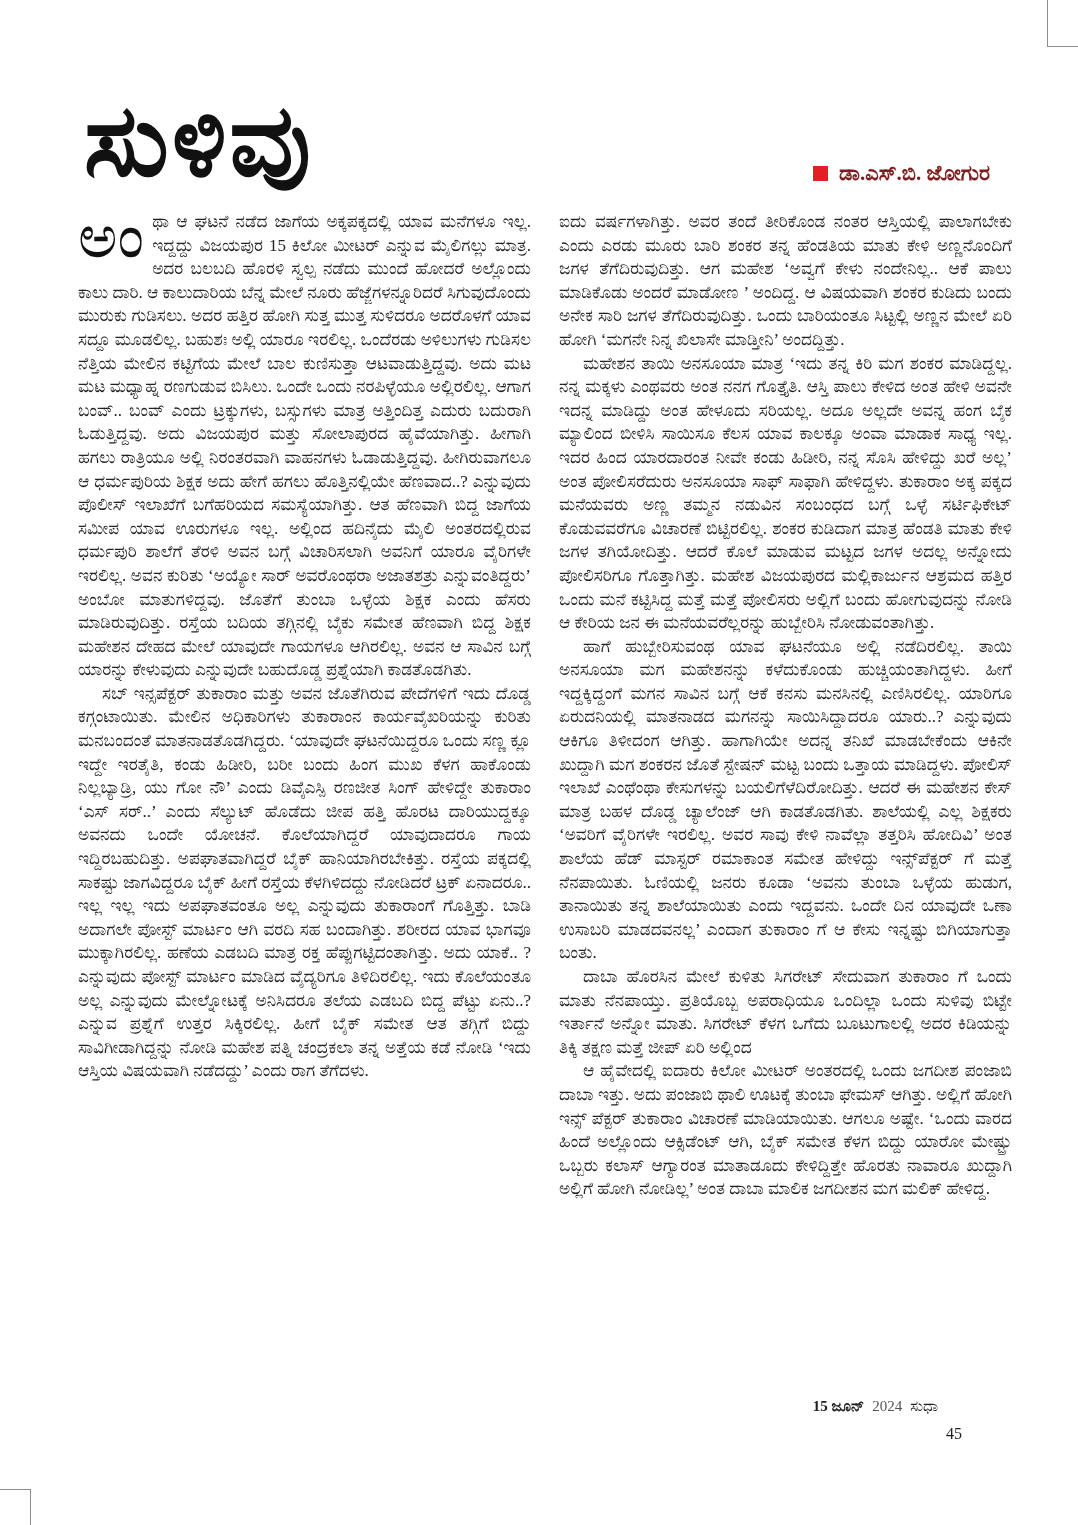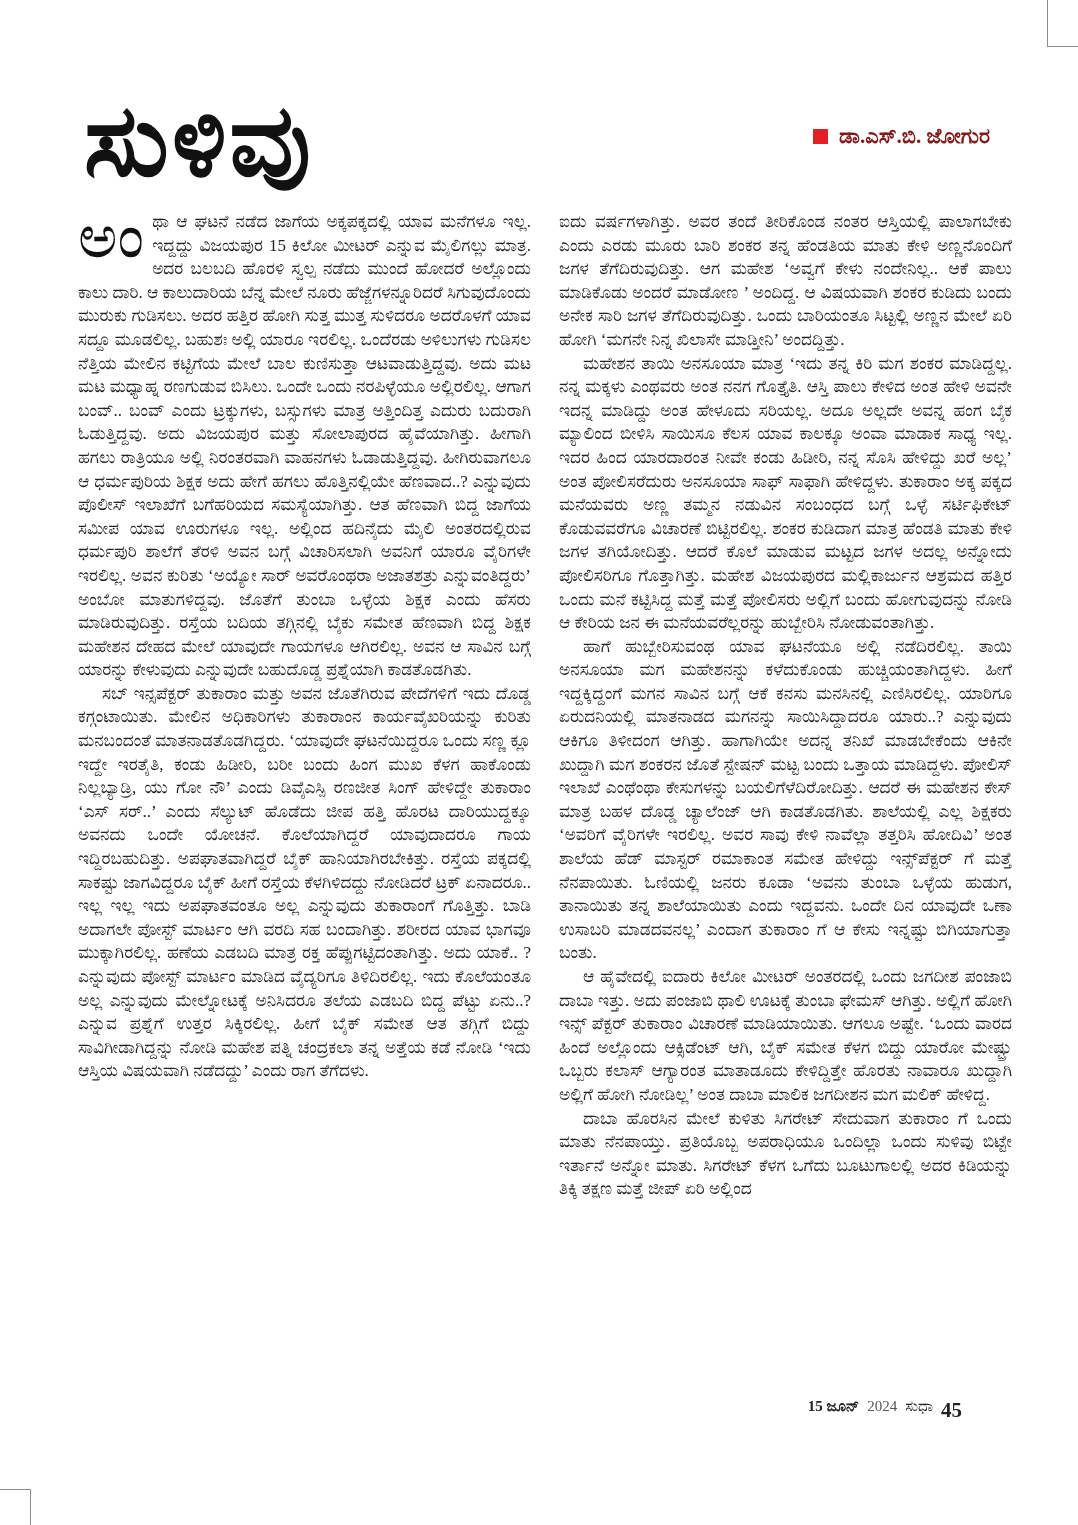--- a/index.html
+++ b/index.html
@@ -15,21 +15,21 @@
 
   
   .crop { position:absolute; background:#8d8d8d; }
   .crop-tr-v { top:0; right:30px; width:1px; height:46px; }
   .crop-tr-h { top:46px; right:0; width:31px; height:1px; }
   .crop-bl-h { top:1489px; left:0; width:30px; height:1px; }
   .crop-bl-v { top:1489px; left:30px; width:1px; height:36px; }
 
   
   .header {
-    display:flex; justify-content:space-between; 
+    display:flex; justify-content:space-between; align-items:flex-end;
     padding:86px 88px 0 84px;
     gap:24px;
   }
   .title {
     font-size:100px; line-height:1.12; font-weight:bold;
     letter-spacing:3px; color:#111; margin:0;
   }
   .byline {
     display:flex; align-items:center; gap:11px;
     font-size:21px; font-weight:bold; color:#7f1d1d;
@@ -59,21 +59,21 @@
 
   
   .footer {
     position:absolute; top:1398px; right:116px;
     display:flex; align-items:flex-start; gap:8px;
     font-size:15px; color:#222; white-space:nowrap;
   }
   .footer .f-date { font-weight:bold; }
   .footer .f-year { font-weight:normal; color:#555; }
   .footer .f-mag { font-weight:normal; }
-  .footer .f-page { font-weight:bold; font-size:21px; }
+  .footer .f-page { font-weight:normal; font-size:16px;margin-top:27px; }
 </style>
 </head>
 <body>
 
 <div class="page">
 
   <div class="crop crop-tr-v"></div>
   <div class="crop crop-tr-h"></div>
   <div class="crop crop-bl-h"></div>
   <div class="crop crop-bl-v"></div>
@@ -90,22 +90,22 @@
     <div class="col">
       <p class="flow-start">
         <span class="dropcap">ಅಂ</span><span>ಥಾ ಆ ಘಟನೆ ನಡೆದ ಜಾಗೆಯ ಅಕ್ಕಪಕ್ಕದಲ್ಲಿ ಯಾವ ಮನೆಗಳೂ ಇಲ್ಲ. ಇದ್ದದ್ದು ವಿಜಯಪುರ 15 ಕಿಲೋ ಮೀಟರ್ ಎನ್ನುವ ಮೈಲಿಗಲ್ಲು ಮಾತ್ರ. ಅದರ ಬಲಬದಿ ಹೊರಳಿ ಸ್ವಲ್ಪ ನಡೆದು ಮುಂದೆ ಹೋದರೆ ಅಲ್ಲೊಂದು ಕಾಲು ದಾರಿ. ಆ ಕಾಲುದಾರಿಯ ಬೆನ್ನ ಮೇಲೆ ನೂರು ಹೆಜ್ಜೆಗಳನ್ನೂರಿದರೆ ಸಿಗುವುದೊಂದು ಮುರುಕು ಗುಡಿಸಲು. ಅದರ ಹತ್ತಿರ ಹೋಗಿ ಸುತ್ತ ಮುತ್ತ ಸುಳಿದರೂ ಅದರೊಳಗೆ ಯಾವ ಸದ್ದೂ ಮೂಡಲಿಲ್ಲ. ಬಹುಶಃ ಅಲ್ಲಿ ಯಾರೂ ಇರಲಿಲ್ಲ. ಒಂದೆರಡು ಅಳಿಲುಗಳು ಗುಡಿಸಲ ನೆತ್ತಿಯ ಮೇಲಿನ ಕಟ್ಟಿಗೆಯ ಮೇಲೆ ಬಾಲ ಕುಣಿಸುತ್ತಾ ಆಟವಾಡುತ್ತಿದ್ದವು. ಅದು ಮಟ ಮಟ ಮಧ್ಯಾಹ್ನ ರಣಗುಡುವ ಬಿಸಿಲು. ಒಂದೇ ಒಂದು ನರಪಿಳ್ಳೆಯೂ ಅಲ್ಲಿರಲಿಲ್ಲ. ಆಗಾಗ ಬಂವ್.. ಬಂವ್ ಎಂದು ಟ್ರಕ್ಕುಗಳು, ಬಸ್ಸುಗಳು ಮಾತ್ರ ಅತ್ತಿಂದಿತ್ತ ಎದುರು ಬದುರಾಗಿ ಓಡುತ್ತಿದ್ದವು. ಅದು ವಿಜಯಪುರ ಮತ್ತು ಸೋಲಾಪುರದ ಹೈವೆಯಾಗಿತ್ತು. ಹೀಗಾಗಿ ಹಗಲು ರಾತ್ರಿಯೂ ಅಲ್ಲಿ ನಿರಂತರವಾಗಿ ವಾಹನಗಳು ಓಡಾಡುತ್ತಿದ್ದವು. ಹೀಗಿರುವಾಗಲೂ ಆ ಧರ್ಮಪುರಿಯ ಶಿಕ್ಷಕ ಅದು ಹೇಗೆ ಹಗಲು ಹೊತ್ತಿನಲ್ಲಿಯೇ ಹೆಣವಾದ..? ಎನ್ನುವುದು ಪೊಲೀಸ್ ಇಲಾಖೆಗೆ ಬಗೆಹರಿಯದ ಸಮಸ್ಯೆಯಾಗಿತ್ತು. ಆತ ಹೆಣವಾಗಿ ಬಿದ್ದ ಜಾಗೆಯ ಸಮೀಪ ಯಾವ ಊರುಗಳೂ ಇಲ್ಲ. ಅಲ್ಲಿಂದ ಹದಿನೈದು ಮೈಲಿ ಅಂತರದಲ್ಲಿರುವ ಧರ್ಮಪುರಿ ಶಾಲೆಗೆ ತೆರಳಿ ಅವನ ಬಗ್ಗೆ ವಿಚಾರಿಸಲಾಗಿ ಅವನಿಗೆ ಯಾರೂ ವೈರಿಗಳೇ ಇರಲಿಲ್ಲ. ಅವನ ಕುರಿತು ‘ಅಯ್ಯೋ ಸಾರ್ ಅವರೊಂಥರಾ ಅಜಾತಶತ್ರು ಎನ್ನುವಂತಿದ್ದರು’ ಅಂಬೋ ಮಾತುಗಳಿದ್ದವು. ಜೊತೆಗೆ ತುಂಬಾ ಒಳ್ಳೆಯ ಶಿಕ್ಷಕ ಎಂದು ಹೆಸರು ಮಾಡಿರುವುದಿತ್ತು. ರಸ್ತೆಯ ಬದಿಯ ತಗ್ಗಿನಲ್ಲಿ ಬೈಕು ಸಮೇತ ಹೆಣವಾಗಿ ಬಿದ್ದ ಶಿಕ್ಷಕ ಮಹೇಶನ ದೇಹದ ಮೇಲೆ ಯಾವುದೇ ಗಾಯಗಳೂ ಆಗಿರಲಿಲ್ಲ. ಅವನ ಆ ಸಾವಿನ ಬಗ್ಗೆ ಯಾರನ್ನು ಕೇಳುವುದು ಎನ್ನುವುದೇ ಬಹುದೊಡ್ಡ ಪ್ರಶ್ನೆಯಾಗಿ ಕಾಡತೊಡಗಿತು.</span>
       </p>
       <p>ಸಬ್ ಇನ್ಸಪೆಕ್ಟರ್ ತುಕಾರಾಂ ಮತ್ತು ಅವನ ಜೊತೆಗಿರುವ ಪೇದೆಗಳಿಗೆ ಇದು ದೊಡ್ಡ ಕಗ್ಗಂಟಾಯಿತು. ಮೇಲಿನ ಅಧಿಕಾರಿಗಳು ತುಕಾರಾಂನ ಕಾರ್ಯವೈಖರಿಯನ್ನು ಕುರಿತು ಮನಬಂದಂತೆ ಮಾತನಾಡತೊಡಗಿದ್ದರು. ‘ಯಾವುದೇ ಘಟನೆಯಿದ್ದರೂ ಒಂದು ಸಣ್ಣ ಕ್ಲೂ ಇದ್ದೇ ಇರತೈತಿ, ಕಂಡು ಹಿಡೀರಿ, ಬರೀ ಬಂದು ಹಿಂಗ ಮುಖ ಕೆಳಗ ಹಾಕೊಂಡು ನಿಲ್ಲಬ್ಯಾಡ್ರಿ, ಯು ಗೋ ನೌ’ ಎಂದು ಡಿವೈಎಸ್ಪಿ ರಣಜೀತ ಸಿಂಗ್ ಹೇಳಿದ್ದೇ ತುಕಾರಾಂ ‘ಎಸ್ ಸರ್..’ ಎಂದು ಸೆಲ್ಯುಟ್ ಹೊಡೆದು ಜೀಪ ಹತ್ತಿ ಹೊರಟ ದಾರಿಯುದ್ದಕ್ಕೂ ಅವನದು ಒಂದೇ ಯೋಚನೆ. ಕೊಲೆಯಾಗಿದ್ದರೆ ಯಾವುದಾದರೂ ಗಾಯ ಇದ್ದಿರಬಹುದಿತ್ತು. ಅಪಘಾತವಾಗಿದ್ದರೆ ಬೈಕ್ ಹಾನಿಯಾಗಿರಬೇಕಿತ್ತು. ರಸ್ತೆಯ ಪಕ್ಕದಲ್ಲಿ ಸಾಕಷ್ಟು ಜಾಗವಿದ್ದರೂ ಬೈಕ್ ಹೀಗೆ ರಸ್ತೆಯ ಕೆಳಗಿಳಿದದ್ದು ನೋಡಿದರೆ ಟ್ರಕ್ ಏನಾದರೂ.. ಇಲ್ಲ ಇಲ್ಲ ಇದು ಅಪಘಾತವಂತೂ ಅಲ್ಲ ಎನ್ನುವುದು ತುಕಾರಾಂಗೆ ಗೊತ್ತಿತ್ತು. ಬಾಡಿ ಅದಾಗಲೇ ಪೋಸ್ಟ್ ಮಾರ್ಟಂ ಆಗಿ ವರದಿ ಸಹ ಬಂದಾಗಿತ್ತು. ಶರೀರದ ಯಾವ ಭಾಗವೂ ಮುಕ್ಕಾಗಿರಲಿಲ್ಲ. ಹಣೆಯ ಎಡಬದಿ ಮಾತ್ರ ರಕ್ತ ಹೆಪ್ಪುಗಟ್ಟಿದಂತಾಗಿತ್ತು. ಅದು ಯಾಕೆ.. ? ಎನ್ನುವುದು ಪೋಸ್ಟ್ ಮಾರ್ಟಂ ಮಾಡಿದ ವೈದ್ಯರಿಗೂ ತಿಳಿದಿರಲಿಲ್ಲ. ಇದು ಕೊಲೆಯಂತೂ ಅಲ್ಲ ಎನ್ನುವುದು ಮೇಲ್ನೋಟಕ್ಕೆ ಅನಿಸಿದರೂ ತಲೆಯ ಎಡಬದಿ ಬಿದ್ದ ಪೆಟ್ಟು ಏನು..? ಎನ್ನುವ ಪ್ರಶ್ನೆಗೆ ಉತ್ತರ ಸಿಕ್ಕಿರಲಿಲ್ಲ. ಹೀಗೆ ಬೈಕ್ ಸಮೇತ ಆತ ತಗ್ಗಿಗೆ ಬಿದ್ದು ಸಾವಿಗೀಡಾಗಿದ್ದನ್ನು ನೋಡಿ ಮಹೇಶ ಪತ್ನಿ ಚಂದ್ರಕಲಾ ತನ್ನ ಅತ್ತೆಯ ಕಡೆ ನೋಡಿ ‘ಇದು ಆಸ್ತಿಯ ವಿಷಯವಾಗಿ ನಡೆದದ್ದು’ ಎಂದು ರಾಗ ತೆಗೆದಳು.</p>
     </div>
     <div class="col">
       <p class="flow-start">ಐದು ವರ್ಷಗಳಾಗಿತ್ತು. ಅವರ ತಂದೆ ತೀರಿಕೊಂಡ ನಂತರ ಆಸ್ತಿಯಲ್ಲಿ ಪಾಲಾಗಬೇಕು ಎಂದು ಎರಡು ಮೂರು ಬಾರಿ ಶಂಕರ ತನ್ನ ಹೆಂಡತಿಯ ಮಾತು ಕೇಳಿ ಅಣ್ಣನೊಂದಿಗೆ ಜಗಳ ತೆಗೆದಿರುವುದಿತ್ತು. ಆಗ ಮಹೇಶ ‘ಅವ್ವಗೆ ಕೇಳು ನಂದೇನಿಲ್ಲ.. ಆಕೆ ಪಾಲು ಮಾಡಿಕೊಡು ಅಂದರೆ ಮಾಡೋಣ ’ ಅಂದಿದ್ದ. ಆ ವಿಷಯವಾಗಿ ಶಂಕರ ಕುಡಿದು ಬಂದು ಅನೇಕ ಸಾರಿ ಜಗಳ ತೆಗೆದಿರುವುದಿತ್ತು. ಒಂದು ಬಾರಿಯಂತೂ ಸಿಟ್ಟಲ್ಲಿ ಅಣ್ಣನ ಮೇಲೆ ಏರಿ ಹೋಗಿ ‘ಮಗನೇ ನಿನ್ನ ಖಿಲಾಸೇ ಮಾಡ್ತೀನಿ’ ಅಂದದ್ದಿತ್ತು.</p>
       <p>ಮಹೇಶನ ತಾಯಿ ಅನಸೂಯಾ ಮಾತ್ರ ‘ಇದು ತನ್ನ ಕಿರಿ ಮಗ ಶಂಕರ ಮಾಡಿದ್ದಲ್ಲ. ನನ್ನ ಮಕ್ಕಳು ಎಂಥವರು ಅಂತ ನನಗ ಗೊತ್ತೈತಿ. ಆಸ್ತಿ ಪಾಲು ಕೇಳಿದ ಅಂತ ಹೇಳಿ ಅವನೇ ಇದನ್ನ ಮಾಡಿದ್ದು ಅಂತ ಹೇಳೂದು ಸರಿಯಲ್ಲ. ಅದೂ ಅಲ್ಲದೇ ಅವನ್ನ ಹಂಗ ಬೈಕ ಮ್ಯಾಲಿಂದ ಬೀಳಿಸಿ ಸಾಯಿಸೂ ಕೆಲಸ ಯಾವ ಕಾಲಕ್ಕೂ ಅಂವಾ ಮಾಡಾಕ ಸಾಧ್ಯ ಇಲ್ಲ. ಇದರ ಹಿಂದ ಯಾರದಾರಂತ ನೀವೇ ಕಂಡು ಹಿಡೀರಿ, ನನ್ನ ಸೊಸಿ ಹೇಳಿದ್ದು ಖರೆ ಅಲ್ಲ’ ಅಂತ ಪೋಲಿಸರೆದುರು ಅನಸೂಯಾ ಸಾಫ್ ಸಾಫಾಗಿ ಹೇಳಿದ್ದಳು. ತುಕಾರಾಂ ಅಕ್ಕ ಪಕ್ಕದ ಮನೆಯವರು ಅಣ್ಣ ತಮ್ಮನ ನಡುವಿನ ಸಂಬಂಧದ ಬಗ್ಗೆ ಒಳ್ಳೆ ಸರ್ಟಿಫಿಕೇಟ್ ಕೊಡುವವರೆಗೂ ವಿಚಾರಣೆ ಬಿಟ್ಟಿರಲಿಲ್ಲ. ಶಂಕರ ಕುಡಿದಾಗ ಮಾತ್ರ ಹೆಂಡತಿ ಮಾತು ಕೇಳಿ ಜಗಳ ತಗಿಯೋದಿತ್ತು. ಆದರೆ ಕೊಲೆ ಮಾಡುವ ಮಟ್ಟದ ಜಗಳ ಅದಲ್ಲ ಅನ್ನೋದು ಪೋಲಿಸರಿಗೂ ಗೊತ್ತಾಗಿತ್ತು. ಮಹೇಶ ವಿಜಯಪುರದ ಮಲ್ಲಿಕಾರ್ಜುನ ಆಶ್ರಮದ ಹತ್ತಿರ ಒಂದು ಮನೆ ಕಟ್ಟಿಸಿದ್ದ ಮತ್ತೆ ಮತ್ತೆ ಪೋಲಿಸರು ಅಲ್ಲಿಗೆ ಬಂದು ಹೋಗುವುದನ್ನು ನೋಡಿ ಆ ಕೇರಿಯ ಜನ ಈ ಮನೆಯವರೆಲ್ಲರನ್ನು ಹುಬ್ಬೇರಿಸಿ ನೋಡುವಂತಾಗಿತ್ತು.</p>
       <p>ಹಾಗೆ ಹುಬ್ಬೇರಿಸುವಂಥ ಯಾವ ಘಟನೆಯೂ ಅಲ್ಲಿ ನಡೆದಿರಲಿಲ್ಲ. ತಾಯಿ ಅನಸೂಯಾ ಮಗ ಮಹೇಶನನ್ನು ಕಳೆದುಕೊಂಡು ಹುಚ್ಚಿಯಂತಾಗಿದ್ದಳು. ಹೀಗೆ ಇದ್ದಕ್ಕಿದ್ದಂಗೆ ಮಗನ ಸಾವಿನ ಬಗ್ಗೆ ಆಕೆ ಕನಸು ಮನಸಿನಲ್ಲಿ ಎಣಿಸಿರಲಿಲ್ಲ. ಯಾರಿಗೂ ಏರುದನಿಯಲ್ಲಿ ಮಾತನಾಡದ ಮಗನನ್ನು ಸಾಯಿಸಿದ್ದಾದರೂ ಯಾರು..? ಎನ್ನುವುದು ಆಕಿಗೂ ತಿಳೀದಂಗ ಆಗಿತ್ತು. ಹಾಗಾಗಿಯೇ ಅದನ್ನ ತನಿಖೆ ಮಾಡಬೇಕೆಂದು ಆಕಿನೇ ಖುದ್ದಾಗಿ ಮಗ ಶಂಕರನ ಜೊತೆ ಸ್ಟೇಷನ್ ಮಟ್ಟ ಬಂದು ಒತ್ತಾಯ ಮಾಡಿದ್ದಳು. ಪೋಲಿಸ್ ಇಲಾಖೆ ಎಂಥೆಂಥಾ ಕೇಸುಗಳನ್ನು ಬಯಲಿಗೆಳೆದಿರೋದಿತ್ತು. ಆದರೆ ಈ ಮಹೇಶನ ಕೇಸ್ ಮಾತ್ರ ಬಹಳ ದೊಡ್ಡ ಚ್ಯಾಲೆಂಜ್ ಆಗಿ ಕಾಡತೊಡಗಿತು. ಶಾಲೆಯಲ್ಲಿ ಎಲ್ಲ ಶಿಕ್ಷಕರು ‘ಅವರಿಗೆ ವೈರಿಗಳೇ ಇರಲಿಲ್ಲ. ಅವರ ಸಾವು ಕೇಳಿ ನಾವೆಲ್ಲಾ ತತ್ತರಿಸಿ ಹೋದಿವಿ’ ಅಂತ ಶಾಲೆಯ ಹೆಡ್ ಮಾಸ್ಟರ್ ರಮಾಕಾಂತ ಸಮೇತ ಹೇಳಿದ್ದು ಇನ್ಸ್‌ಪೆಕ್ಟರ್ ಗೆ ಮತ್ತೆ ನೆನಪಾಯಿತು. ಓಣಿಯಲ್ಲಿ ಜನರು ಕೂಡಾ ‘ಅವನು ತುಂಬಾ ಒಳ್ಳೆಯ ಹುಡುಗ, ತಾನಾಯಿತು ತನ್ನ ಶಾಲೆಯಾಯಿತು ಎಂದು ಇದ್ದವನು. ಒಂದೇ ದಿನ ಯಾವುದೇ ಒಣಾ ಉಸಾಬರಿ ಮಾಡದವನಲ್ಲ’ ಎಂದಾಗ ತುಕಾರಾಂ ಗೆ ಆ ಕೇಸು ಇನ್ನಷ್ಟು ಬಿಗಿಯಾಗುತ್ತಾ ಬಂತು.</p>
+      <p>ದಾಬಾ ಹೊರಸಿನ ಮೇಲೆ ಕುಳಿತು ಸಿಗರೇಟ್ ಸೇದುವಾಗ ತುಕಾರಾಂ ಗೆ ಒಂದು ಮಾತು ನೆನಪಾಯ್ತು. ಪ್ರತಿಯೊಬ್ಬ ಅಪರಾಧಿಯೂ ಒಂದಿಲ್ಲಾ ಒಂದು ಸುಳಿವು ಬಿಟ್ಟೇ ಇರ್ತಾನೆ ಅನ್ನೋ ಮಾತು. ಸಿಗರೇಟ್ ಕೆಳಗ ಒಗೆದು ಬೂಟುಗಾಲಲ್ಲಿ ಅದರ ಕಿಡಿಯನ್ನು ತಿಕ್ಕಿ ತಕ್ಷಣ ಮತ್ತೆ ಜೀಪ್ ಏರಿ ಅಲ್ಲಿಂದ</p>
       <p>ಆ ಹೈವೇದಲ್ಲಿ ಐದಾರು ಕಿಲೋ ಮೀಟರ್ ಅಂತರದಲ್ಲಿ ಒಂದು ಜಗದೀಶ ಪಂಜಾಬಿ ದಾಬಾ ಇತ್ತು. ಅದು ಪಂಜಾಬಿ ಥಾಲಿ ಊಟಕ್ಕೆ  ತುಂಬಾ ಫೇಮಸ್ ಆಗಿತ್ತು. ಅಲ್ಲಿಗೆ ಹೋಗಿ ಇನ್ಸ್ ಪೆಕ್ಟರ್ ತುಕಾರಾಂ ವಿಚಾರಣೆ ಮಾಡಿಯಾಯಿತು. ಆಗಲೂ ಅಷ್ಟೇ. ‘ಒಂದು ವಾರದ ಹಿಂದೆ ಅಲ್ಲೊಂದು ಆಕ್ಸಿಡೆಂಟ್ ಆಗಿ, ಬೈಕ್ ಸಮೇತ ಕೆಳಗ ಬಿದ್ದು ಯಾರೋ ಮೇಷ್ಟ್ರು ಒಬ್ಬರು ಕಲಾಸ್ ಆಗ್ಯಾರಂತ ಮಾತಾಡೂದು ಕೇಳಿದ್ದಿತ್ತೇ ಹೊರತು ನಾವಾರೂ ಖುದ್ದಾಗಿ ಅಲ್ಲಿಗೆ ಹೋಗಿ ನೋಡಿಲ್ಲ’ ಅಂತ ದಾಬಾ ಮಾಲಿಕ ಜಗದೀಶನ ಮಗ ಮಲಿಕ್ ಹೇಳಿದ್ದ.</p>
-      <p>ದಾಬಾ ಹೊರಸಿನ ಮೇಲೆ ಕುಳಿತು ಸಿಗರೇಟ್ ಸೇದುವಾಗ ತುಕಾರಾಂ ಗೆ ಒಂದು ಮಾತು ನೆನಪಾಯ್ತು. ಪ್ರತಿಯೊಬ್ಬ ಅಪರಾಧಿಯೂ ಒಂದಿಲ್ಲಾ ಒಂದು ಸುಳಿವು ಬಿಟ್ಟೇ ಇರ್ತಾನೆ ಅನ್ನೋ ಮಾತು. ಸಿಗರೇಟ್ ಕೆಳಗ ಒಗೆದು ಬೂಟುಗಾಲಲ್ಲಿ ಅದರ ಕಿಡಿಯನ್ನು ತಿಕ್ಕಿ ತಕ್ಷಣ ಮತ್ತೆ ಜೀಪ್ ಏರಿ ಅಲ್ಲಿಂದ</p>
     </div>
   </div>
 
   <div class="footer">
     <span class="f-date">15 ಜೂನ್</span>
     <span class="f-year">2024</span>
     <span class="f-mag">ಸುಧಾ</span>
     <span class="f-page">45</span>
   </div>
 

